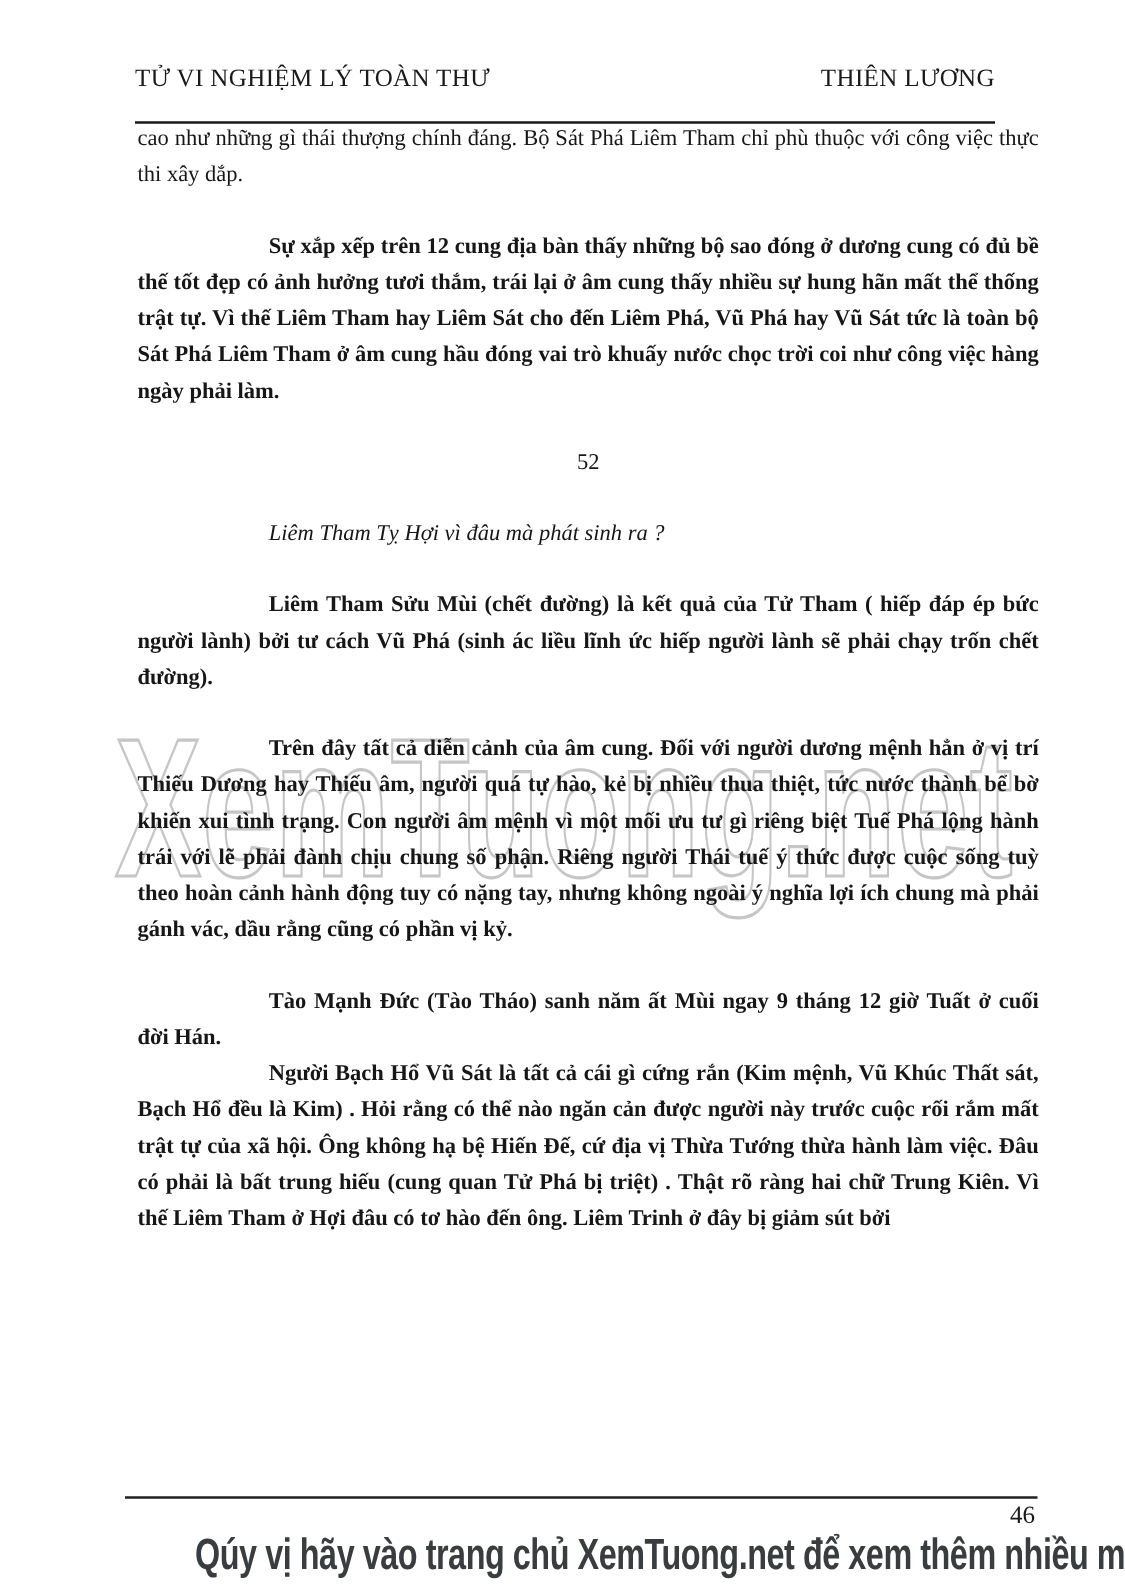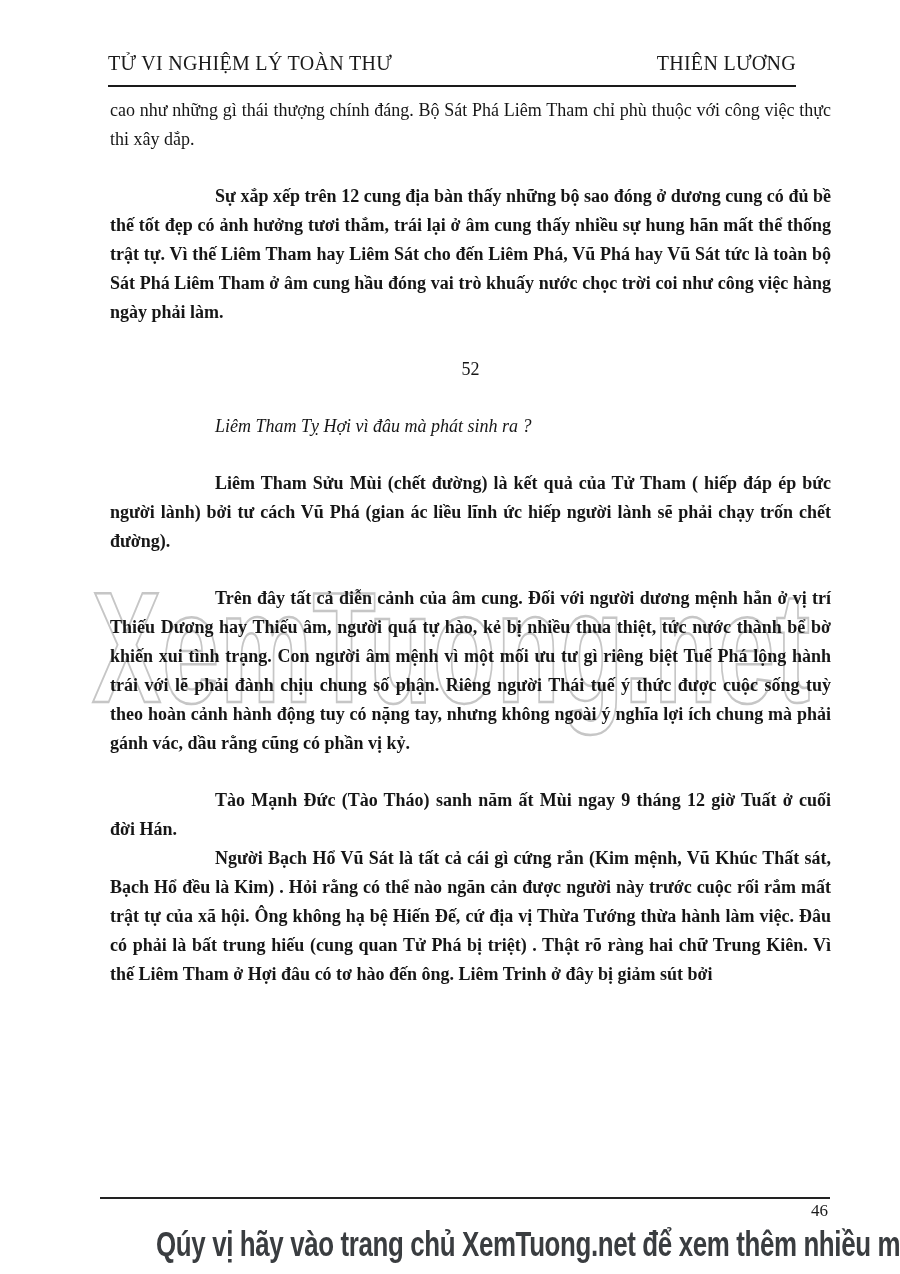--- a/index.html
+++ b/index.html
@@ -2,21 +2,21 @@
 <html><head>
 <meta charset="utf-8">
 <style>
   html,body{margin:0;padding:0;background:#ffffff;}
   .page{position:relative;width:900px;height:1274px;background:#ffffff;overflow:hidden;
         font-family:"Liberation Serif", serif;color:#161616;}
 
   
   .page-header{position:absolute;left:108px;right:104px;top:52px;display:flex;
                justify-content:space-between;align-items:flex-end;
-               border-bottom:2px solid #1a1a1a;padding-bottom:10px;
+               border-bottom:2px solid #1a1a1a;padding-bottom:22px;
                font-size:20px;letter-spacing:.3px;color:#1a1a1a;}
 
   
   .content{position:absolute;left:110px;right:69px;top:96px;z-index:1;
            font-size:18px;line-height:29px;text-align:justify;}
   .content p{margin:0 0 28px 0;}
   .content p.indent{text-indent:105px;font-weight:bold;}
   .content p.no-gap{margin-bottom:0;}
   .section-number{margin:0 0 30px 0;text-align:center;}
   .question{font-style:italic;text-indent:105px;text-align:left;margin:0 0 30px 0;}
@@ -25,21 +25,21 @@
   .watermark{position:absolute;left:92px;top:568px;z-index:0;
              font-family:"Liberation Sans", sans-serif;font-weight:700;
              font-size:158px;line-height:1;white-space:nowrap;
              color:transparent;-webkit-text-stroke:2.5px #c6c6c6;
              transform:scaleX(0.655);transform-origin:left top;
              letter-spacing:1px;}
 
   
   .bottom-rule{position:absolute;left:100px;right:70px;top:1197px;
                border-top:2px solid #222222;}
-  .page-number{position:absolute;right:72px;top:1201px;font-size:17px;color:#1a1a1a;}
+  .page-number{position:absolute;right:72px;top:1201px;font-size:20px;color:#1a1a1a;}
 
   
   .footer-banner{position:absolute;left:0;right:0;top:1224px;text-align:center;z-index:1;}
   .footer-banner .txt{display:inline-block;font-family:"Liberation Sans", sans-serif;
                       font-size:35px;font-weight:600;color:#3a3d40;white-space:nowrap;
                       transform:scaleX(0.74);transform-origin:center top;
                       letter-spacing:-0.5px;}
 </style>
 </head>
 <body>
@@ -51,21 +51,21 @@
   <div class="page-header">
     <span>TỬ VI NGHIỆM LÝ TOÀN THƯ</span>
     <span>THIÊN LƯƠNG</span>
   </div>
 
   <div class="content">
     <p>cao như những gì thái thượng chính đáng. Bộ Sát Phá Liêm Tham chỉ phù thuộc với công việc thực thi xây dắp.</p>
     <p class="indent">Sự xắp xếp trên 12 cung địa bàn thấy những bộ sao đóng ở dương cung có đủ bề thế tốt đẹp có ảnh hưởng tươi thắm, trái lại ở âm cung thấy nhiều sự hung  hãn mất thể thống trật tự. Vì thế Liêm Tham hay Liêm Sát cho đến Liêm Phá, Vũ Phá hay Vũ Sát tức là toàn bộ Sát Phá Liêm Tham ở âm cung hầu đóng vai trò khuấy nước chọc trời coi như công việc hàng ngày phải làm.</p>
     <p class="section-number">52</p>
     <p class="question">Liêm Tham Tỵ Hợi vì đâu mà phát sinh ra ?</p>
-    <p class="indent">Liêm Tham Sửu Mùi (chết đường) là kết quả của Tử Tham ( hiếp đáp ép bức người lành) bởi tư cách Vũ Phá (gian ác liều lĩnh ức hiếp người lành sẽ phải chạy trốn chết đường).</p>
+    <p class="indent">Liêm Tham Sửu Mùi (chết đường) là kết quả của Tử Tham ( hiếp đáp ép bức người lành) bởi tư cách Vũ Phá (sinh ác liều lĩnh ức hiếp người lành sẽ phải chạy trốn chết đường).</p>
     <p class="indent">Trên đây tất cả diễn cảnh của âm cung. Đối với người dương mệnh hẳn ở vị trí Thiếu Dương hay Thiếu âm, người quá tự hào, kẻ bị nhiều thua thiệt,  tức nước thành bể bờ khiến xui tình trạng. Con người âm mệnh vì một mối ưu tư gì riêng biệt Tuế Phá lộng hành trái với lẽ phải đành chịu chung số phận. Riêng người Thái tuế ý thức được cuộc sống tuỳ theo hoàn cảnh hành động tuy có nặng tay, nhưng không ngoài ý nghĩa lợi ích chung mà phải gánh vác, dầu rằng cũng có phần vị kỷ.</p>
     <p class="indent no-gap">Tào Mạnh Đức (Tào Tháo)  sanh năm ất Mùi ngay 9 tháng 12  giờ Tuất ở cuối đời Hán.</p>
     <p class="indent no-gap">Người Bạch Hổ Vũ Sát là tất cả cái gì cứng rắn (Kim mệnh, Vũ Khúc Thất sát, Bạch Hổ đều là Kim) . Hỏi rằng có thể nào ngăn cản được người này trước cuộc rối rắm mất trật tự của xã hội. Ông không hạ bệ Hiến Đế, cứ địa vị Thừa Tướng thừa hành làm việc. Đâu có phải là bất trung hiếu (cung quan Tử Phá bị triệt) . Thật rõ ràng hai chữ Trung Kiên. Vì thế Liêm Tham ở Hợi đâu có tơ hào đến ông. Liêm Trinh ở đây bị giảm sút bởi</p>
   </div>
 
   <div class="bottom-rule"></div>
   <div class="page-number">46</div>
 
   <div class="footer-banner">
     <span class="txt">Qúy vị hãy vào trang chủ XemTuong.net để xem thêm nhiều mục hay khác</span>

